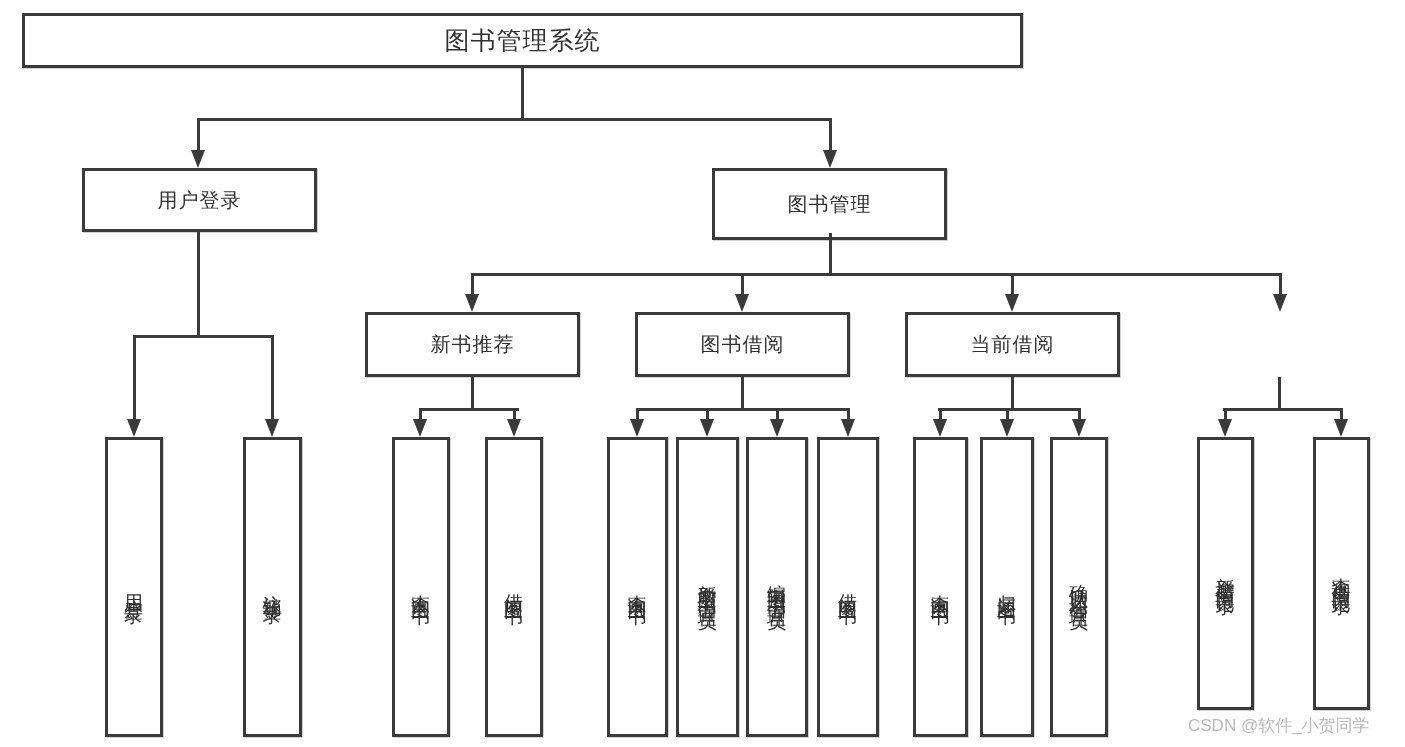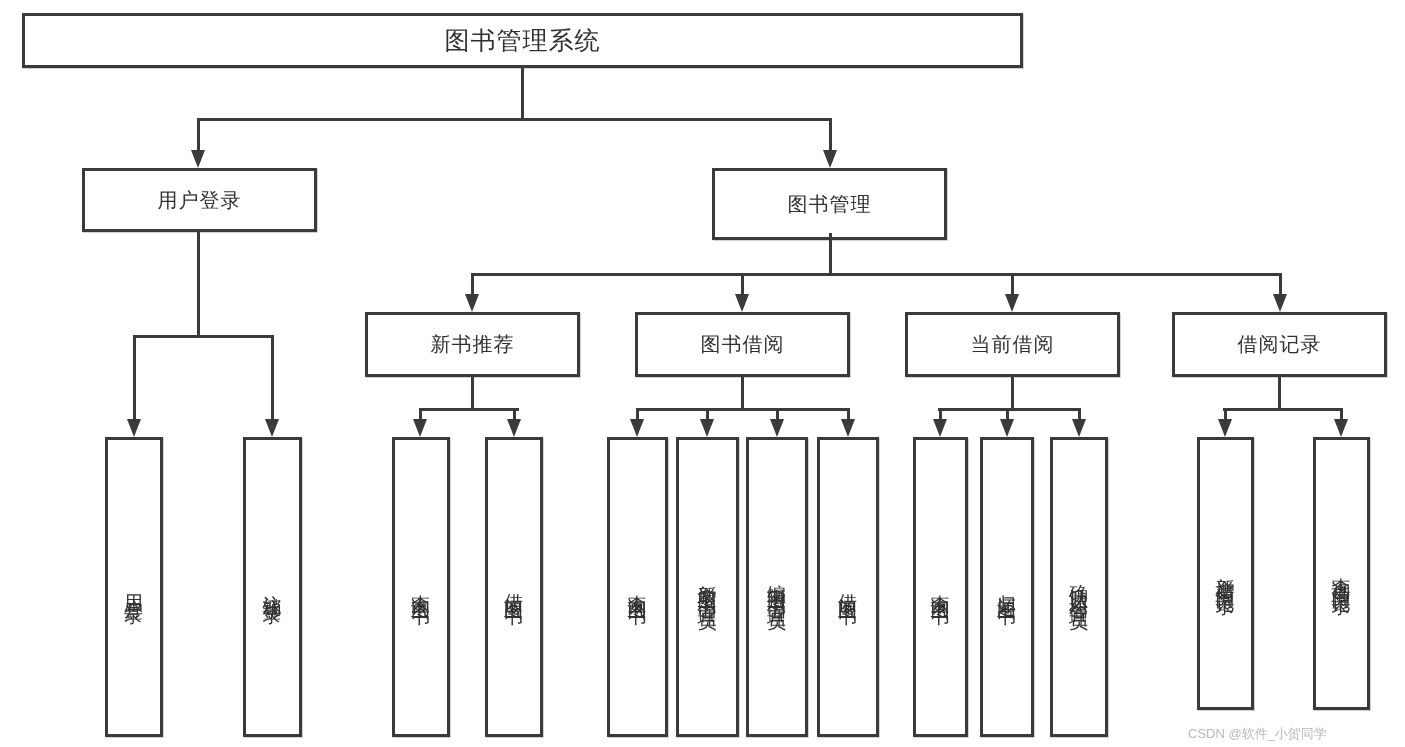--- a/index.html
+++ b/index.html
@@ -41,23 +41,22 @@
     background:var(--line);
   }
   .arrow::after{
     content:'';position:absolute;left:0;bottom:0;width:0;height:0;
     border-left:7px solid transparent;border-right:7px solid transparent;
     border-top:18px solid var(--line);
   }
   .watermark{
     position:absolute;
     color:var(--wm);
-    font-size:13px;
+    font-size:17px;
     white-space:nowrap;
-    margin-top:11px;
   }
 </style>
 </head>
 <body>
 
 <div class="canvas">
 
   <div class="box h root" style="left:22px;top:13px;width:1001px;height:55px">图书管理系统</div>
 
   <div class="vline" style="left:521px;top:68px;height:50px"></div>
@@ -76,21 +75,20 @@
   <div class="vline" style="left:829px;top:233px;height:40px"></div>
   <div class="hline" style="left:471px;top:273px;width:810px"></div>
   <div class="arrow" style="left:465px;top:273px;height:39px"></div>
   <div class="arrow" style="left:735px;top:273px;height:39px"></div>
   <div class="arrow" style="left:1005px;top:273px;height:39px"></div>
   <div class="arrow" style="left:1273px;top:273px;height:39px"></div>
 
   <div class="box h" style="left:635px;top:312px;width:215px;height:65px">图书借阅</div>
   <div class="box h" style="left:365px;top:312px;width:215px;height:65px">新书推荐</div>
   <div class="box h" style="left:905px;top:312px;width:215px;height:65px">当前借阅</div>
-  <div class="box h" style="left:1172px;top:312px;width:215px;height:65px">借阅记录</div>
 
   <div class="vline" style="left:471px;top:377px;height:31px"></div>
   <div class="hline" style="left:419px;top:408px;width:100px"></div>
   <div class="arrow" style="left:413px;top:408px;height:29px"></div>
   <div class="arrow" style="left:507px;top:408px;height:29px"></div>
 
   <div class="vline" style="left:741px;top:377px;height:31px"></div>
   <div class="hline" style="left:636px;top:408px;width:213px"></div>
   <div class="arrow" style="left:630px;top:408px;height:29px"></div>
   <div class="arrow" style="left:700px;top:408px;height:29px"></div>

